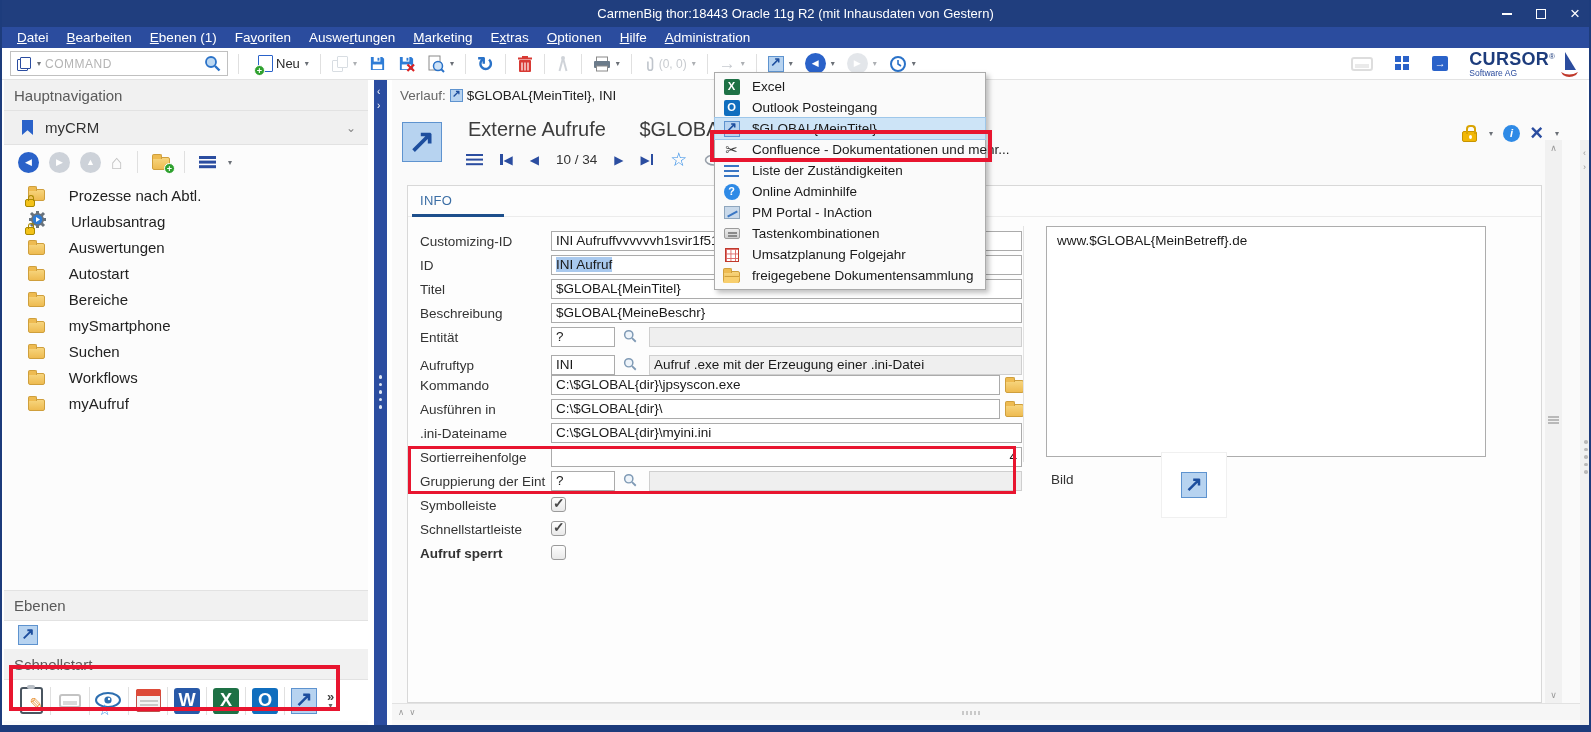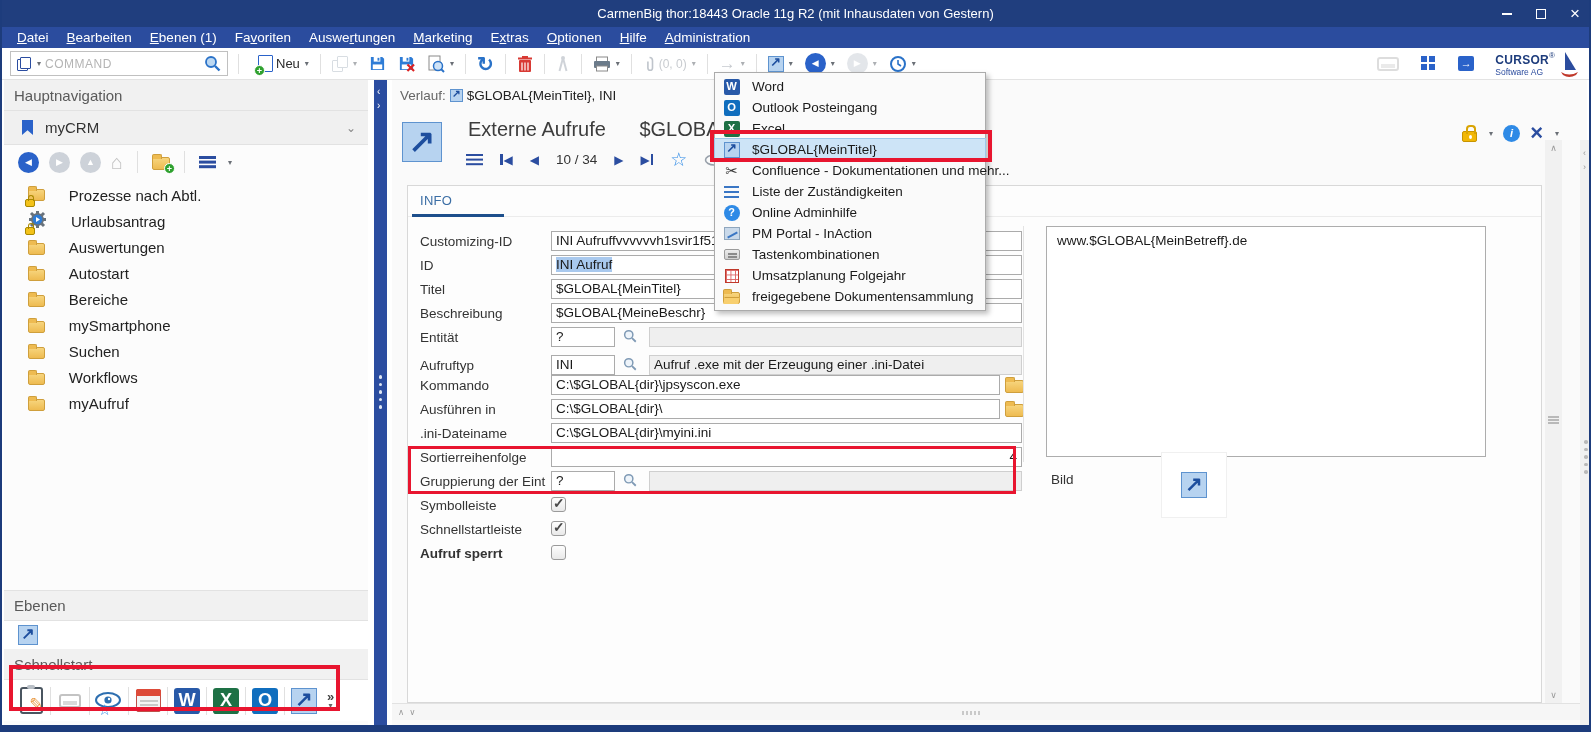--- a/index.html
+++ b/index.html
@@ -37,21 +37,21 @@
   .copyic.gray::before,.copyic.gray::after { border-color:#b9c2cc; }
   .caret { font-size:8px; color:#6a6f76; margin-left:2px; }
   .tgroup { display:flex; align-items:center; margin-left:10px; gap:2px; }
   .tbtn { display:inline-flex; align-items:center; gap:3px; padding:2px 5px; cursor:default; }
   .tbtn.dis { opacity:.55; }
   .tlabel { font-size:13px; color:#2a2a2a; }
   .tlabel.gray { color:#9aa0a8; font-size:12px; }
   .tsep { width:1px; height:20px; background:#e0e0e0; margin:0 4px; }
   .tright { margin-left:auto; display:flex; align-items:center; gap:16px; padding-right:10px; }
   .logo { text-align:right; line-height:1; display:flex; align-items:center; gap:4px; }
-  .logotxt b { color:#1d3c7c; font-size:12px; letter-spacing:.3px; }
+  .logotxt b { color:#1d3c7c; font-size:18px; letter-spacing:.3px; }
   .logotxt sup { color:#1d3c7c; font-size:8px; }
   .logotxt div { color:#2b4c9e; font-size:8.5px; margin-top:1px; text-align:left; }
 
   
   .ic { display:inline-flex; align-items:center; justify-content:center; position:relative;
         vertical-align:middle; font-size:16px; line-height:1; flex:none; }
   .s13{font-size:13px}.s18{font-size:18px}.s20{font-size:20px}.s26{font-size:26px}.s40{font-size:40px}
   .uchar { font-style:normal; }
   .extic { width:1em; height:1em; background:#b7d3f0; border:1px solid #5e93cf; display:inline-block; position:relative; }
   .extic i { position:absolute; inset:0; display:flex; align-items:center; justify-content:center;
@@ -805,35 +805,29 @@
       <div class="hbottom">
         <span class="arrs">∧∨</span>
         <span class="grip"></span>
       </div>
     </div>
   </div>
 
   <div class="ctxmenu" id="ctxmenu">
       <div class="cmi">
         <span class="ic ">
-          <span class="appsq" data-l="W" style="background:#2859a8"></span>
-        </span>
-        <span>Word</span>
+          <span class="appsq" data-l="X" style="background:#1e7145"></span>
+        </span>
+        <span>Excel</span>
       </div>
       <div class="cmi">
         <span class="ic ">
           <span class="appsq" data-l="O" style="background:#106ebe"></span>
         </span>
         <span>Outlook Posteingang</span>
-      </div>
-      <div class="cmi">
-        <span class="ic ">
-          <span class="appsq" data-l="X" style="background:#1e7145"></span>
-        </span>
-        <span>Excel</span>
       </div>
       <div class="cmi sel">
         <span class="ic ">
           <span class="extic">
             <i>↗</i>
           </span>
         </span>
         <span>$GLOBAL{MeinTitel}</span>
       </div>
       <div class="cmi">

